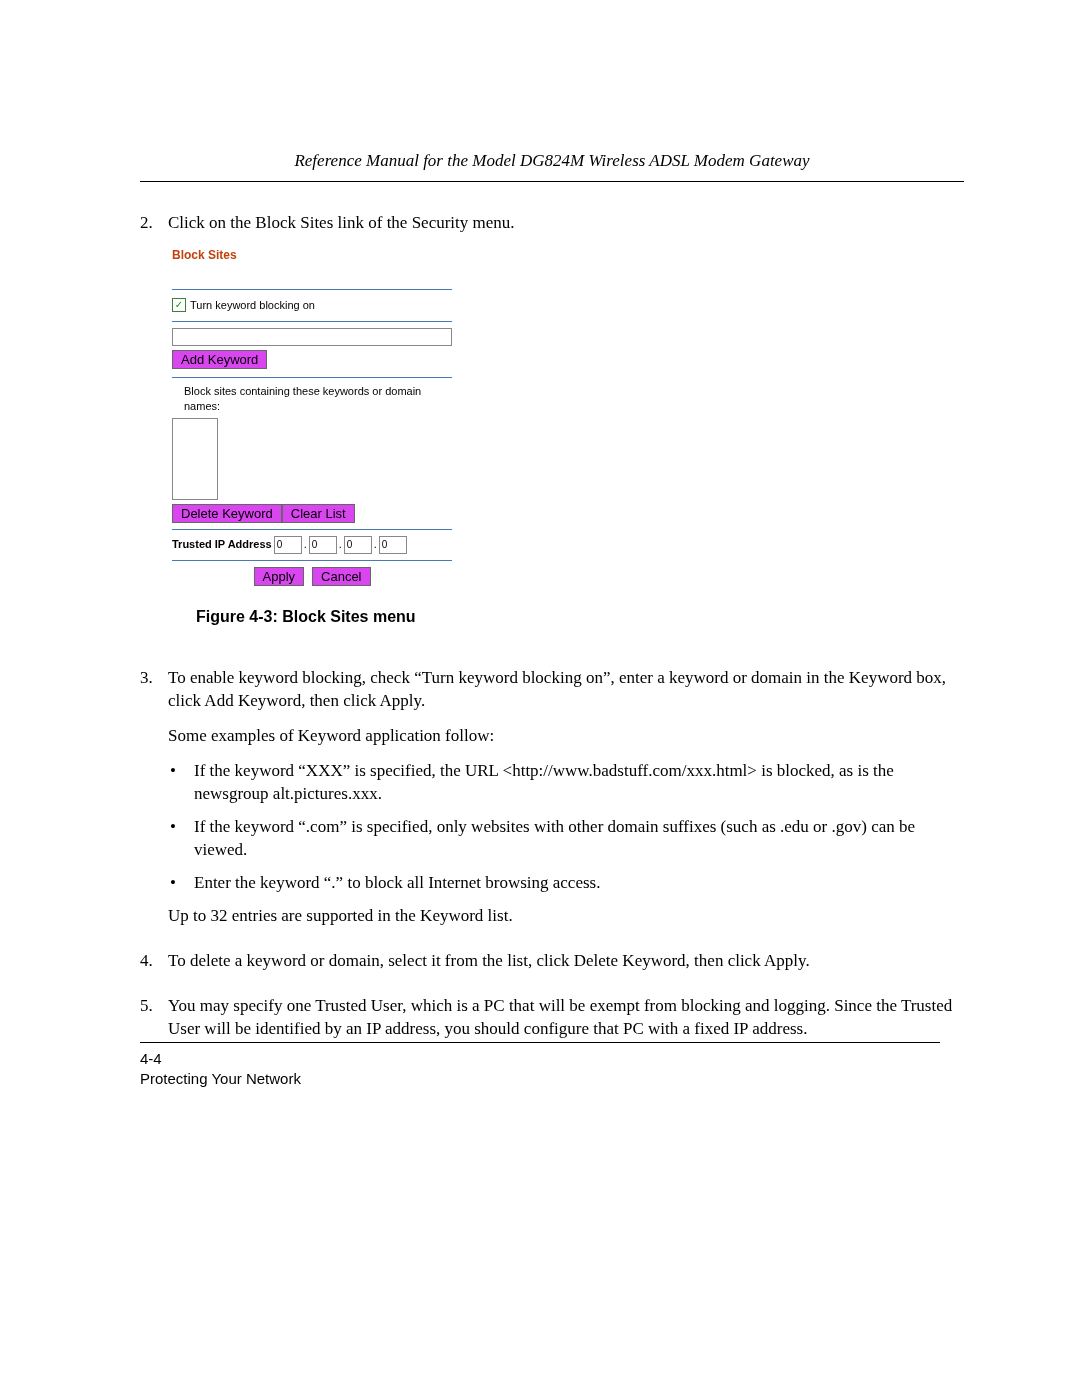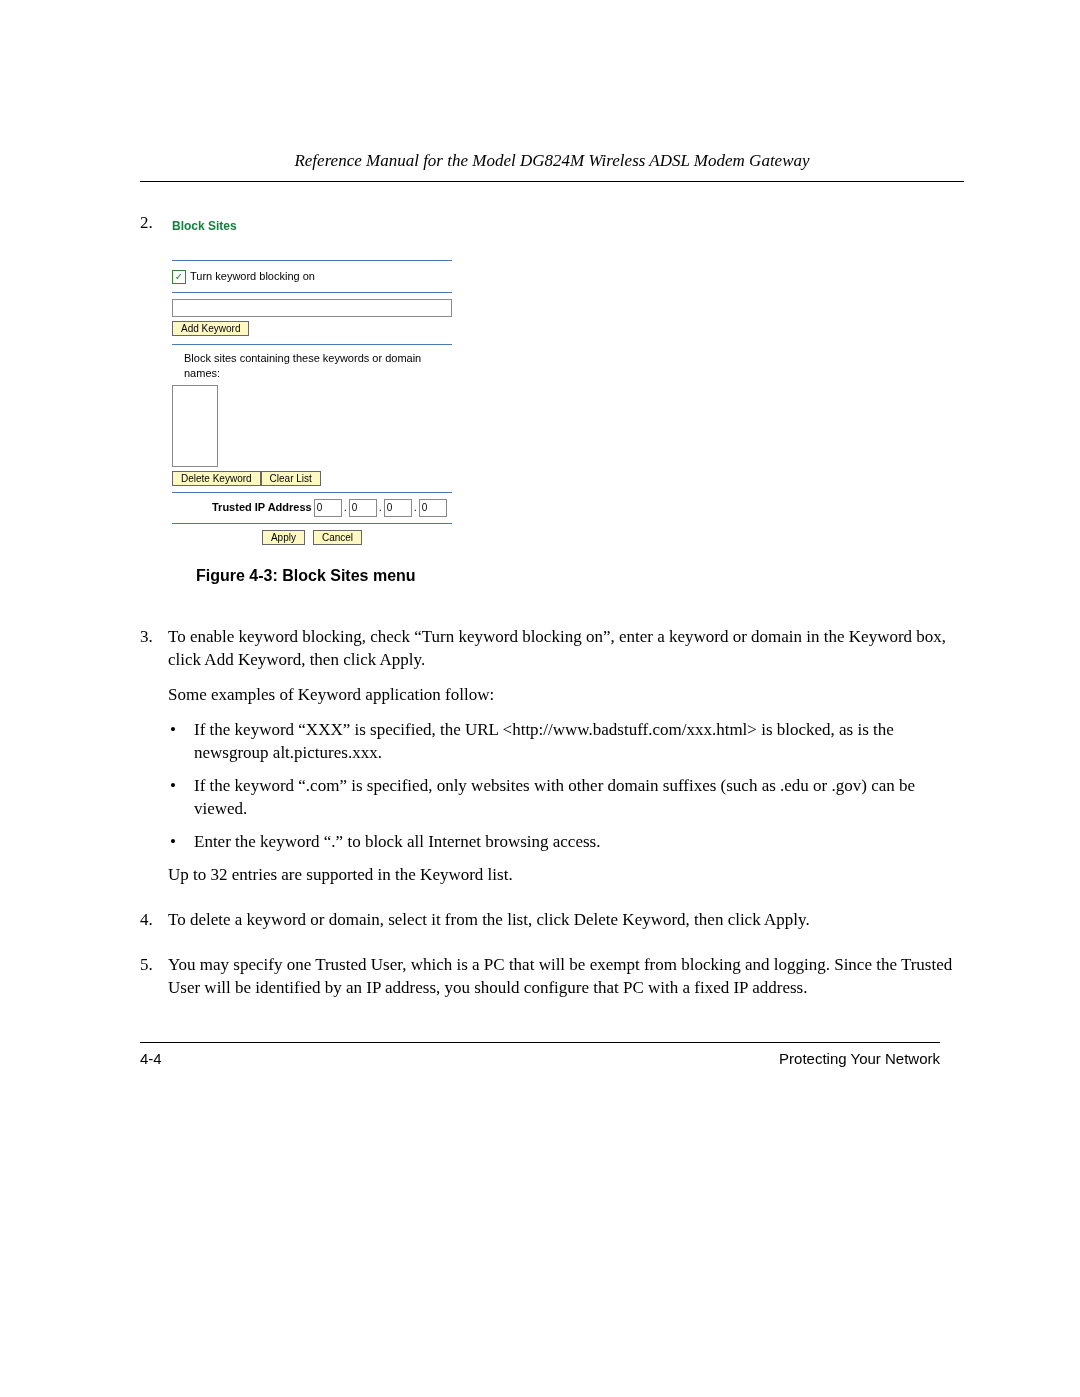--- a/index.html
+++ b/index.html
@@ -68,21 +68,21 @@
   }
   
   .router-ui {
     width: 280px;
     margin: 6px 0 0 4px;
     font-family: Arial, Helvetica, sans-serif;
     font-size: 11px;
     color: #000;
   }
   .router-title {
-    color: #15803d;
+    color: #c2410c;
     font-weight: bold;
     font-size: 12px;
     margin-bottom: 26px;
   }
   .r-section {
     border-top: 1px solid #4a7ab3;
     padding-top: 6px;
     margin-top: 6px;
   }
   .r-row {
@@ -93,65 +93,66 @@
   .r-chk {
     width:12px; height:12px; border:1px solid #3a7f3a; margin-right:4px;
     display:inline-flex; align-items:center; justify-content:center;
     font-size:10px; color:#1a8a1a; line-height:1; background:#fff;
   }
   .r-input-wide {
     width: 100%; height: 18px; border: 1px solid #888; box-sizing: border-box;
     background:#fff;
   }
   .r-button {
-    border:1px solid #666; background:#fef9c3; padding:1px 8px; font-size:10px;
+    border:1px solid #666; background:#d946ef; padding:1px 8px; font-size:13px;
     font-family: Arial, Helvetica, sans-serif;
   }
   .r-listbox {
     width: 44px; height: 80px; border:1px solid #888; background:#fff;
   }
   .r-flex-between {
     display:flex; justify-content:flex-start; align-items:center;
   }
   .r-trusted-label {
     font-weight: bold;
-    margin-left: 40px;
   }
   .r-ip-group { display:flex; align-items:center; }
   .r-ip-box {
     width:22px; height:16px; border:1px solid #888; margin:0 2px;
     font-size:10px; padding:0 2px; display:flex; align-items:center;
     background:#fff;
   }
   .r-bottom-buttons {
     display:flex; justify-content:center; gap:8px; margin-top:0;
   }
   .footer {
     position: absolute;
     left: 140px; right: 140px;
     top: 1042px;
     border-top: 1px solid #000;
     padding-top: 6px;
     display:flex; justify-content:space-between;
     font-family: Arial, Helvetica, sans-serif;
     font-size: 15px;
+    flex-direction: column;
   }
 </style>
 </head>
 <body>
 
 <div class="page">
 
   <div class="doc-title">Reference Manual for the Model DG824M Wireless ADSL Modem Gateway</div>
 
   <ol class="ol-root">
 
     <li>
       <div class="num">2.</div>
       <div class="content">
+        <p>Click on the Block Sites link of the Security menu.</p>
 
         <div class="router-ui">
           <div class="router-title">Block Sites</div>
 
           <div class="r-section">
             <div class="r-row">
               <span class="r-chk">✓</span>
               <span>Turn keyword blocking on</span>
             </div>
           </div>

